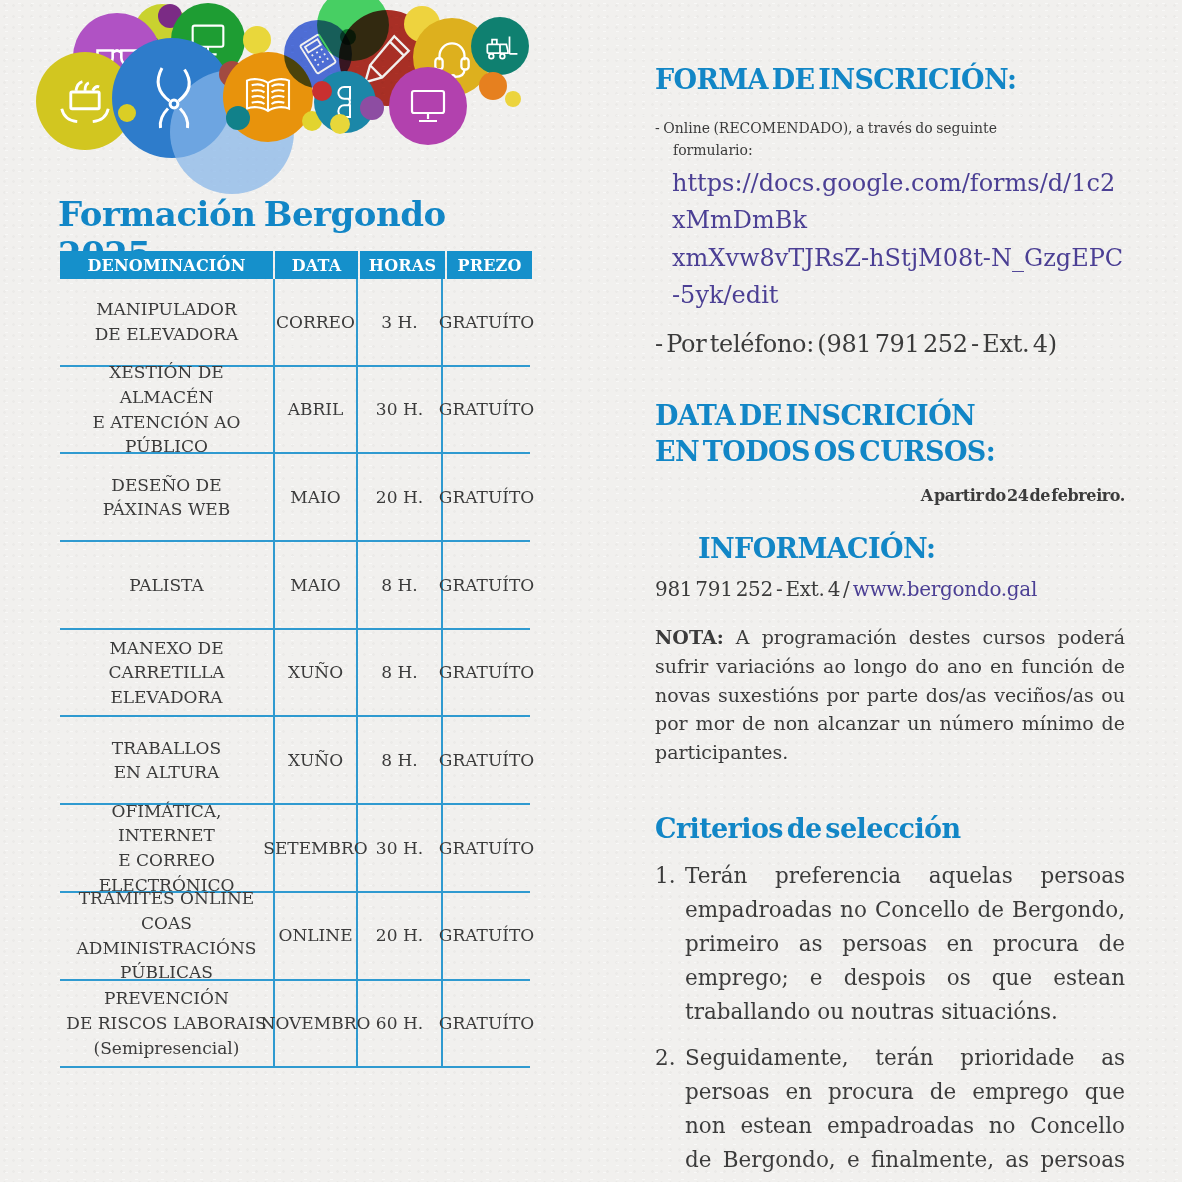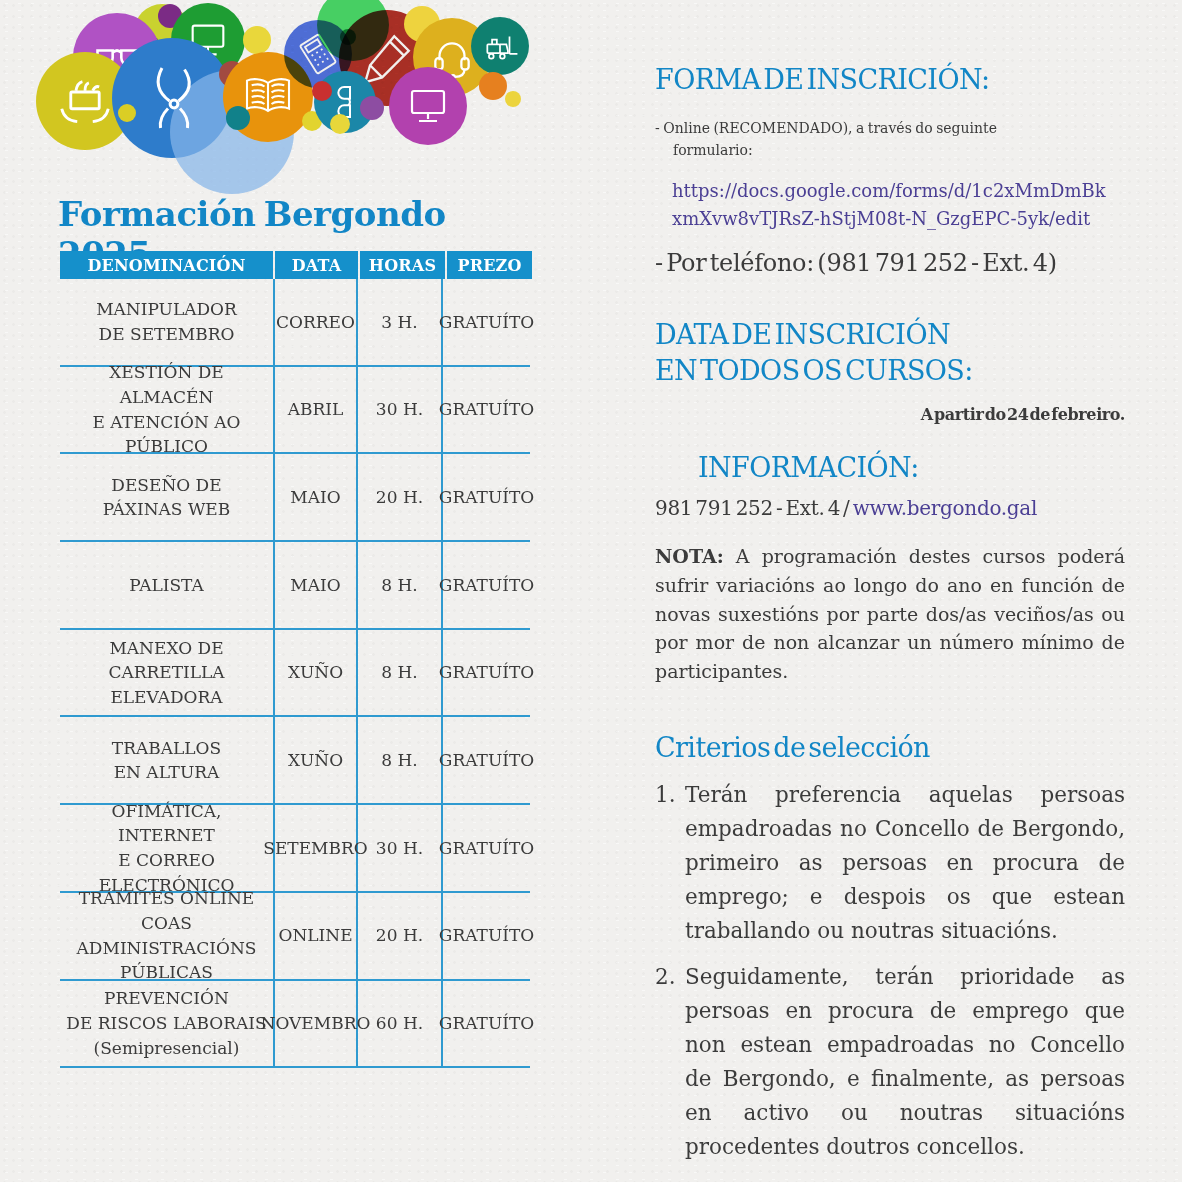--- a/index.html
+++ b/index.html
@@ -42,31 +42,31 @@
     display:flex; align-items:center; justify-content:center; text-align:center;
     color:#3b3b3b; font-size:17px; line-height:1.45;
     white-space:pre-line; padding:2px 4px;
     border-bottom:2px solid #2f9ad0;
   }
   .td.c1, .td.c2, .td.c3 { border-right:2px solid #2f9ad0; }
 
   
   .right-col { position:absolute; left:655px; top:0; width:470px; color:#3b3b3b; }
   .h-blue {
-    color:#1286c6; font-weight:normal; font-size:27px; line-height:1.33;
+    color:#1286c6; font-weight:bold; font-size:27px; line-height:1.33;
     letter-spacing:-0.6px; word-spacing:-5px; white-space:pre-line;
   }
   .h-forma { margin-top:62px; }
   .p-online {
     margin-top:20px; font-size:14px; line-height:1.55;
     padding-left:18px; text-indent:-18px; white-space:pre-line;
     word-spacing:-1px;
   }
   .p-url {
-    margin-top:16px; padding-left:17px; font-size:18px; line-height:1.55;
+    margin-top:4px; padding-left:17px; font-size:24px; line-height:1.55;
     color:#4b3f94; white-space:pre-line; word-break:break-all;
   }
   .p-tel { margin-top:16px; font-size:24px; word-spacing:-4px; letter-spacing:-0.3px; }
   .h-data { margin-top:40px; }
   .p-apartir { margin-top:16px; font-size:16px; font-weight:bold; word-spacing:-4px; letter-spacing:-0.4px;text-align:right; }
   .h-info { margin-top:26px;margin-left:43px; }
   .p-info { margin-top:10px; font-size:20px; word-spacing:-3px; letter-spacing:-0.3px; }
   .p-info .site { color:#4b3f94; font-weight:normal; }
   .p-nota { margin-top:22px; font-size:19px; line-height:1.52; text-align:justify; word-spacing:-1px; }
   .p-nota .nota-label { font-weight:bold; }
@@ -223,21 +223,21 @@
 
   <div class="course-table">
     <div class="thead">
       <div class="th">DENOMINACIÓN</div>
       <div class="th">DATA</div>
       <div class="th">HORAS</div>
       <div class="th">PREZO</div>
     </div>
     <div class="tbody">
       <div class="td c1">MANIPULADOR
-DE SETEMBRO</div>
+DE ELEVADORA</div>
       <div class="td c2">CORREO</div>
       <div class="td c3">3 H.</div>
       <div class="td c4">GRATUÍTO</div>
 
       <div class="td c1">XESTIÓN DE ALMACÉN
 E ATENCIÓN AO PÚBLICO</div>
       <div class="td c2">ABRIL</div>
       <div class="td c3">30 H.</div>
       <div class="td c4">GRATUÍTO</div>
 

